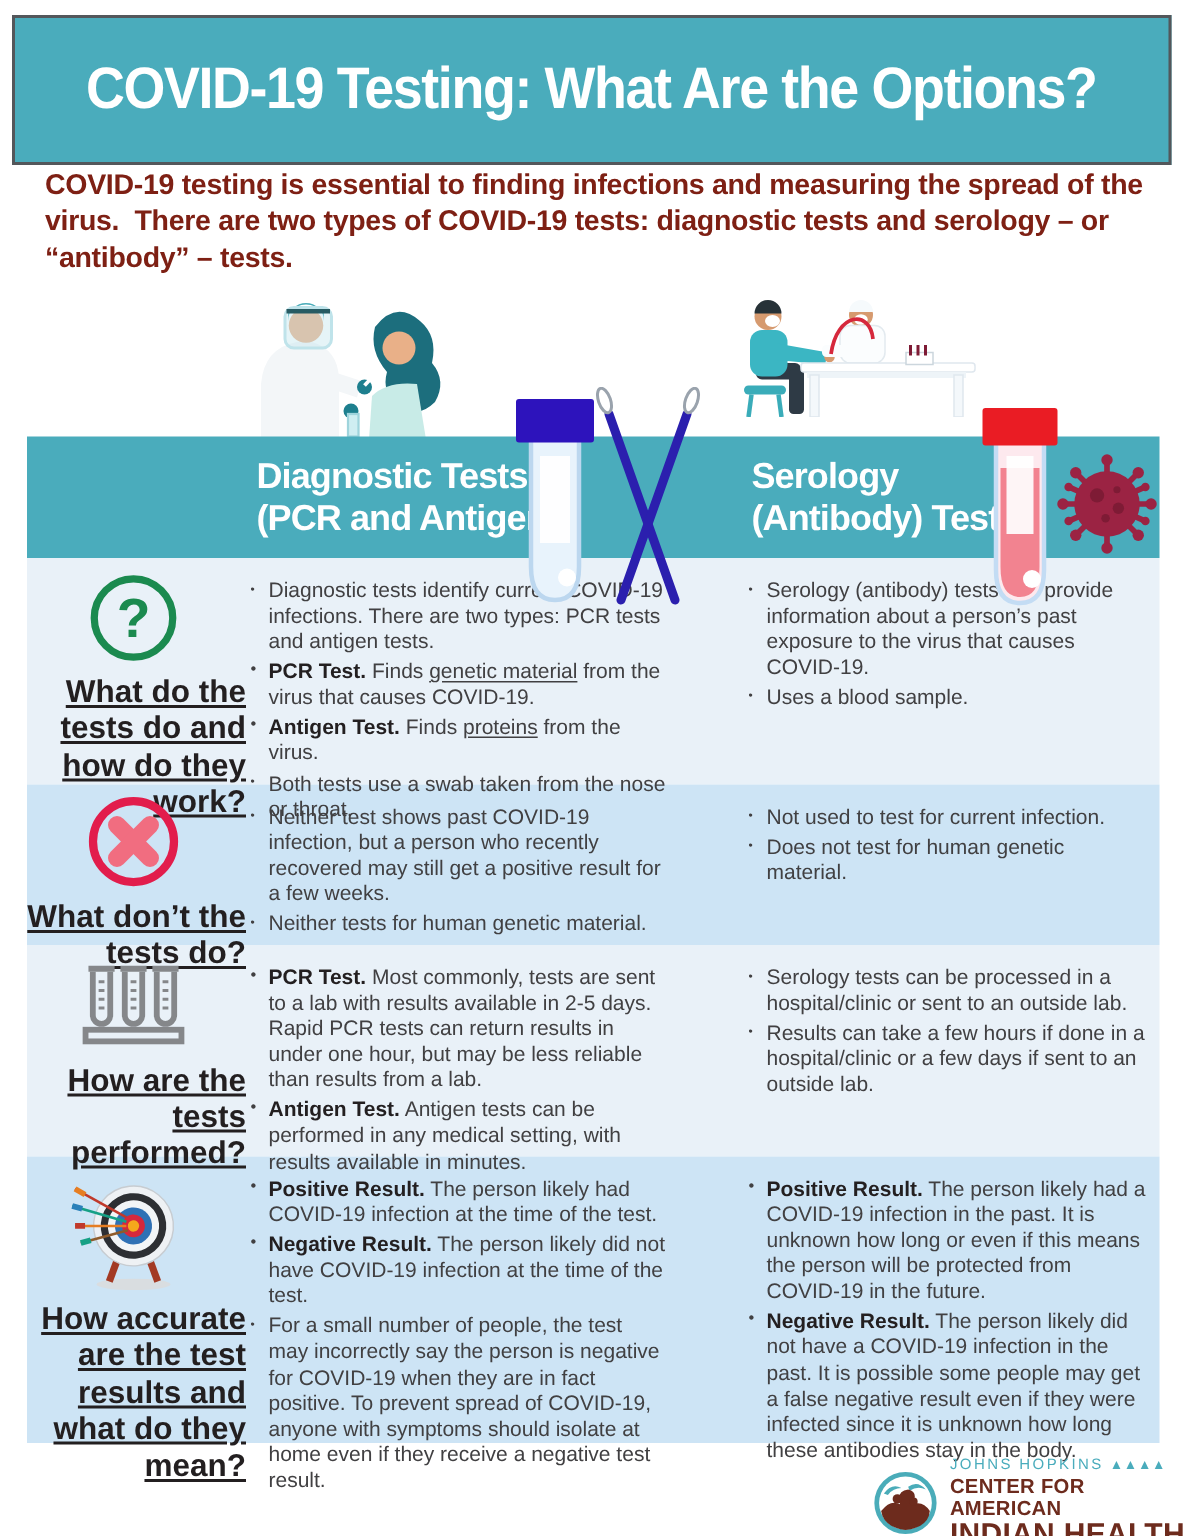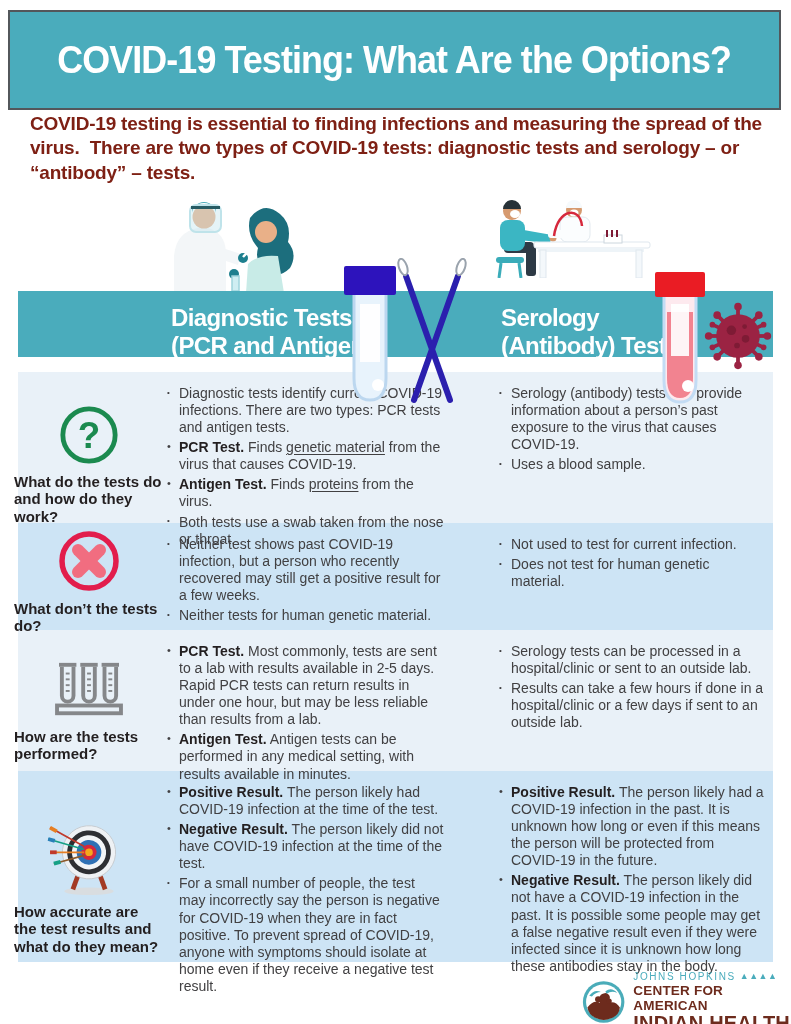--- a/index.html
+++ b/index.html
@@ -16,38 +16,38 @@
   .title-band h1{color:#fff;font-size:39px;font-weight:bold;letter-spacing:-1px;white-space:nowrap;
     transform:scaleX(.92);transform-origin:center;}
 
   .intro{position:absolute;left:30px;top:112px;width:738px;color:var(--intro-red);
     font-size:19px;font-weight:bold;line-height:1.28;letter-spacing:-.2px;white-space:pre-wrap;}
 
   .illus{position:absolute;}
   #swab-scene{left:146px;top:198px;}
   #blood-scene{left:478px;top:200px;}
 
-  .col-head-band{position:absolute;left:18px;top:291px;width:755px;height:66px;background:var(--teal);}
+  .col-head-band{position:absolute;left:18px;top:291px;width:755px;height:81px;background:var(--teal);}
   .col-head{position:absolute;color:#fff;font-weight:bold;font-size:24px;line-height:28px;letter-spacing:-.6px;top:13px;}
   .col-head.diag{left:153px;}
   .col-head.sero{left:483px;}
 
   .overlay{position:absolute;z-index:6;}
   #blue-tube{left:342px;top:266px;}
   #swabs{left:392px;top:258px;}
   #red-tube{left:654px;top:272px;}
   #virus{left:702px;top:300px;}
 
   .rows{position:absolute;left:18px;top:372px;width:755px;}
   .row{display:grid;grid-template-columns:142px 296px 317px;}
   .row.pale{background:var(--row-pale);}
   .row.blue{background:var(--row-blue);}
   .row-0{height:151px;}.row-1{height:107px;}.row-2{height:141px;}.row-3{height:191px;}
   .label-cell{display:flex;flex-direction:column;align-items:center;justify-content:center;gap:7px;padding:6px 0;}
-  .row-label{font-weight:bold;color:var(--label-text);font-size:15px;line-height:1.16;text-align:left;width:150px;}
+  .row-label{font-weight:bold;color:var(--label-text);font-size:21px;line-height:1.16;text-align:right;width:150px;text-decoration:underline;}
   .cell{padding:13px 12px 6px 6px;}
   .cell.sero{padding:13px 8px 6px 42px;}
   .cell ul{list-style:none;}
   .cell li{position:relative;padding-left:13px;color:var(--body-text);font-size:14px;line-height:1.22;margin-bottom:3px;}
   .cell li::before{content:"•";position:absolute;left:1px;top:2.5px;font-size:8px;color:var(--body-text);}
   .cell li.lead::before{font-size:11px;top:1px;}
   .cell li b{color:var(--label-text);}
   .cell li u{text-underline-offset:2px;margin-top:24px;}
 
   .footer-text{position:absolute;left:30px;top:968px;font-size:13px;color:#231f20;line-height:1.4;}

